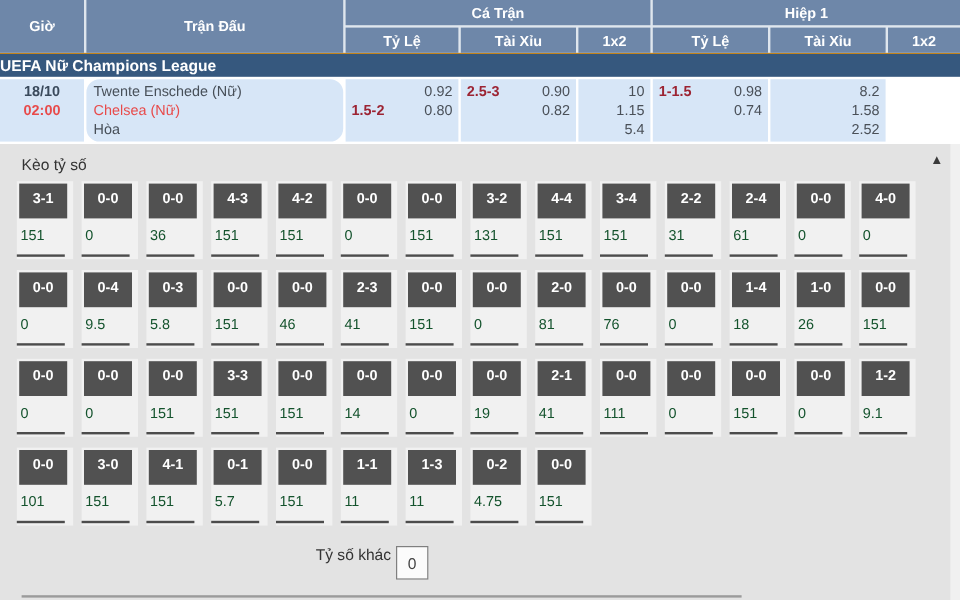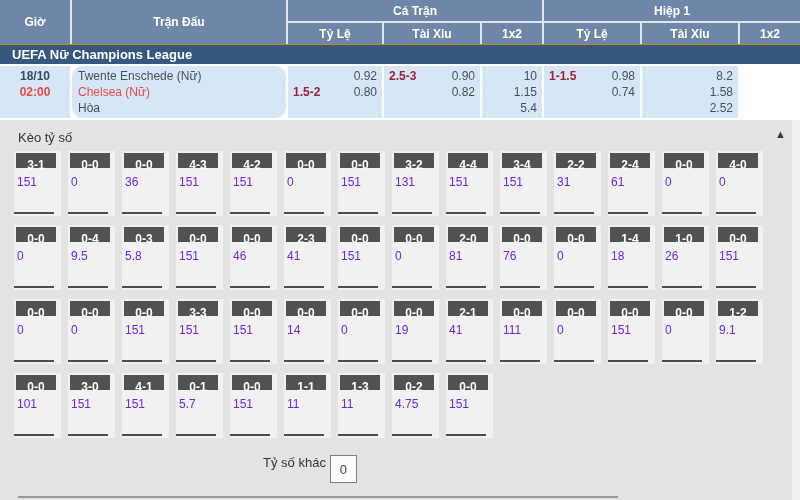--- a/index.html
+++ b/index.html
@@ -14,21 +14,21 @@
   .hdr .hcell { background:#6e87a9; color:#fff; font-size:12px; font-weight:bold;
     display:flex; align-items:center; justify-content:center; }
   .hc-time { grid-column:1; grid-row:1/3; }
   .hc-match { grid-column:2; grid-row:1/3; }
   .hc-full { grid-column:3/6; grid-row:1; }
   .hc-half { grid-column:6/9; grid-row:1; }
   .orange-line { height:1px; background:#c2841c; }
 
   
   .league { height:19px; background:#36587e; color:#fff; font-size:13px;
-    font-weight:bold; display:flex; align-items:center; padding-left:12px; }
+    font-weight:bold; display:flex; align-items:center; padding-left:0; }
 
   
   .match { display:grid; width:800px; margin-top:2px;
     grid-template-columns:70px 214px 94px 96px 60px 96px 96px 60px;
     gap:2px; background:#fff; height:52px; }
   .mcell { background:#d7e6f7; font-size:12px; line-height:16px; padding-top:2px; }
   .c-time { text-align:center; color:#3a4a5c; font-weight:bold; }
   .c-time .time { color:#e84a4a; }
   .c-teams { padding-left:6px; color:#474f58;border-radius:11px; }
   .c-teams .away { color:#e84a4a; }
@@ -41,23 +41,23 @@
   .panel { position:relative; margin-top:2px; width:800px; height:380px;
     background:#e3e3e3; }
   .panel-side { position:absolute; right:0; top:0; width:8px; height:380px;
     background:#f0f0f0; }
   .panel-title { padding:10px 0 0 18px; font-size:13px; color:#333; height:31px; }
   .collapse { position:absolute; top:8px; right:14px; font-size:11px; color:#3a3a3a;
     cursor:pointer; }
   .score-row { display:flex; padding-left:14px; margin-bottom:9px; height:65px; }
   .score-cell { position:relative; width:47px; height:65px; background:#f1f1f1;
     margin-right:7px; flex:0 0 auto; }
-  .score-box { margin:2px 5px 0 2px; height:15px; background:#515151; color:#fff;
+  .score-box { margin:2px 5px 0 2px; height:29px; background:#515151; color:#fff;
     font-size:12px; font-weight:bold; text-align:center; line-height:25px; }
-  .score-odds { padding:7px 0 0 3px; font-size:12px; color:#6d28d9; }
+  .score-odds { padding:7px 0 0 3px; font-size:12px; color:#14532d; }
   .score-underline { position:absolute; left:0; bottom:2px; width:40px; height:2px;
     background:#4c4c4c; }
 
   .other-row { margin-top:17px; width:620px; display:flex; justify-content:center;
     height:28px; }
   .other-label { font-size:13px; color:#333; }
   .other-input { width:27px; height:28px; margin-left:4px; border:1px solid #7f7f7f;
     background:#fbfbfb; color:#444; font-size:13px; display:flex;
     align-items:center; justify-content:center; }
   .bottom-line { margin:13px 0 0 18px; width:600px; height:2px; background:#9b9b9b; }

